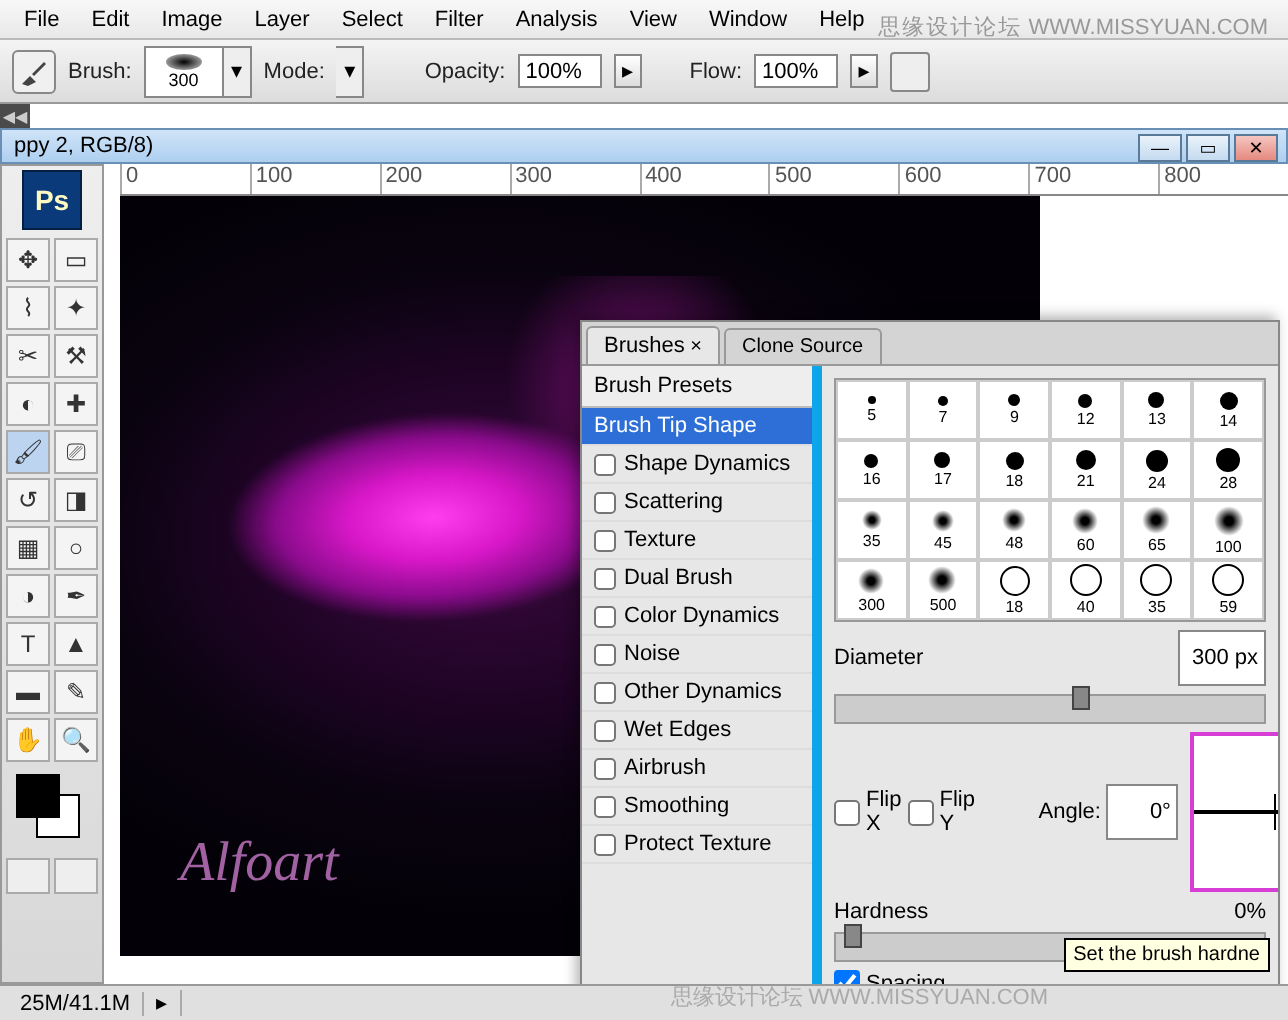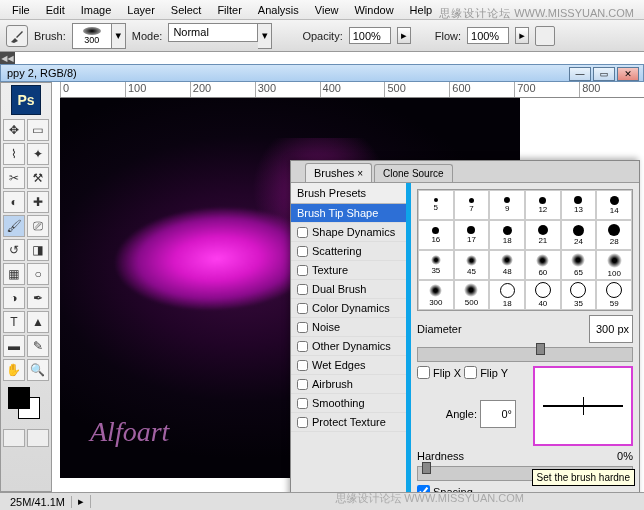--- a/index.html
+++ b/index.html
@@ -54,42 +54,42 @@
 .splash2{position:absolute;top:40px;left:160px;width:200px;height:100px;background:radial-gradient(circle,#b518a8 0%,transparent 60%);opacity:0.6;}
 .sig{position:absolute;bottom:30px;left:30px;font-family:'Brush Script MT',cursive;font-size:28px;font-style:italic;color:#c97ac9;opacity:0.8;}
 
 
 .watermark{position:absolute;top:6px;right:10px;color:#999;font-size:11px;z-index:100;}
 .watermark .cn{letter-spacing:1px;}
 .wm2{position:absolute;bottom:4px;right:120px;color:#aaa;font-size:10px;}
 
 
 .brushpanel{position:absolute;top:160px;left:290px;width:350px;height:345px;background:#e7e7e7;border:1px solid #888;box-shadow:-2px -2px 6px rgba(0,0,0,0.3);}
-.bp-tabs{height:22px;background:#d4d4d4;display:flex;align-items:flex-end;border-bottom:1px solid #999;padding-left:14px;}
+.bp-tabs{height:22px;background:#d4d4d4;display:flex;align-items:flex-end;border-bottom:1px solid #999;padding-left:2px;}
 .bp-tab{padding:3px 8px;background:#e7e7e7;border:1px solid #999;border-bottom:none;margin-right:2px;border-radius:3px 3px 0 0;font-size:10px;}
 .bp-tab.inact{background:#d4d4d4;}
 .bp-body{display:flex;height:calc(100% - 22px);}
 .bp-left{width:120px;background:#e7e7e7;border-right:5px solid #0ea5e9;}
 .bp-left-hdr{padding:4px 6px;border-bottom:1px solid #bbb;background:#eee;}
 .bp-item{padding:3px 6px;display:flex;align-items:center;gap:4px;border-bottom:1px solid #ddd;font-size:10px;}
 .bp-item.sel{background:#2d6fd6;color:#fff;}
 .bp-item input[type=checkbox]{width:11px;height:11px;}
 .bp-right{flex:1;padding:6px;display:flex;flex-direction:column;gap:4px;overflow:hidden;}
 .thumbgrid{display:grid;grid-template-columns:repeat(6,1fr);gap:0;border:1px solid #999;background:#fff;}
 .thumb{height:30px;border:1px solid #ccc;display:flex;flex-direction:column;align-items:center;justify-content:center;}
 .thumb .c{width:14px;height:14px;border-radius:50%;background:#000;}
 .thumb .c.soft{background:radial-gradient(#000 20%,transparent 70%);}
 .thumb .c.ring{background:#fff;border:1.5px solid #000;}
 .thumb .n{font-size:8px;margin-top:1px;}
 .slider-row{display:flex;align-items:center;gap:4px;font-size:10px;}
 .numbox{width:44px;height:28px;border:1px solid #888;background:#fff;padding:0 3px;display:flex;align-items:center;justify-content:flex-end;}
 .slider{flex:1;height:4px;background:#ccc;border:1px solid #999;position:relative;}
 .slider .h{position:absolute;width:9px;height:12px;background:#888;border:1px solid #444;top:-5px;}
 .preview-row{display:flex;gap:6px;}
-.preview-left{flex:1;display:flex;flex-direction:column;gap:21px;}
+.preview-left{flex:1;display:flex;flex-direction:row;gap:3px;}
 .chkrow{display:flex;align-items:center;gap:3px;font-size:10px;}
 .brushprev{width:100px;height:80px;border:2px solid #d63ed6;background:#fff;display:flex;align-items:center;justify-content:center;position:relative;}
 .brushprev .needle{width:80px;height:2px;background:#000;position:relative;}
 .brushprev .needle::before{content:'';position:absolute;left:50%;top:-8px;width:1px;height:18px;background:#000;}
 .tooltip{position:absolute;background:#ffffe1;border:1px solid #000;padding:2px 4px;font-size:10px;}
 
 
 .statusbar{position:absolute;bottom:0;left:0;right:0;height:18px;background:#e0e0e0;border-top:1px solid #999;display:flex;align-items:center;padding:0 4px;font-size:10px;}
 .statusbar .seg{padding:0 6px;border-right:1px solid #aaa;}
 </style>
@@ -123,23 +123,20 @@
   <span class="lbl">Brush:</span>
   <div style="display:flex;">
     <div class="brush-sample">
       <div class="dot"></div>
         <div class="num">300</div>
     </div>
     <div class="dropdown-arrow">▾</div>
   </div>
   <span class="lbl">Mode:</span>
   <div style="display:flex;">
-    <div class="modebox">
-        <span>Normal</span>
-      </div>
     <div class="dropdown-arrow">▾</div>
   </div>
   <div style="width:18px;"></div>
   <span class="lbl">Opacity:</span>
   <div class="pctbox">
       <span>100%</span>
     </div>
   <div class="tri-btn">▸</div>
   <div style="width:12px;"></div>
   <span class="lbl">Flow:</span>

